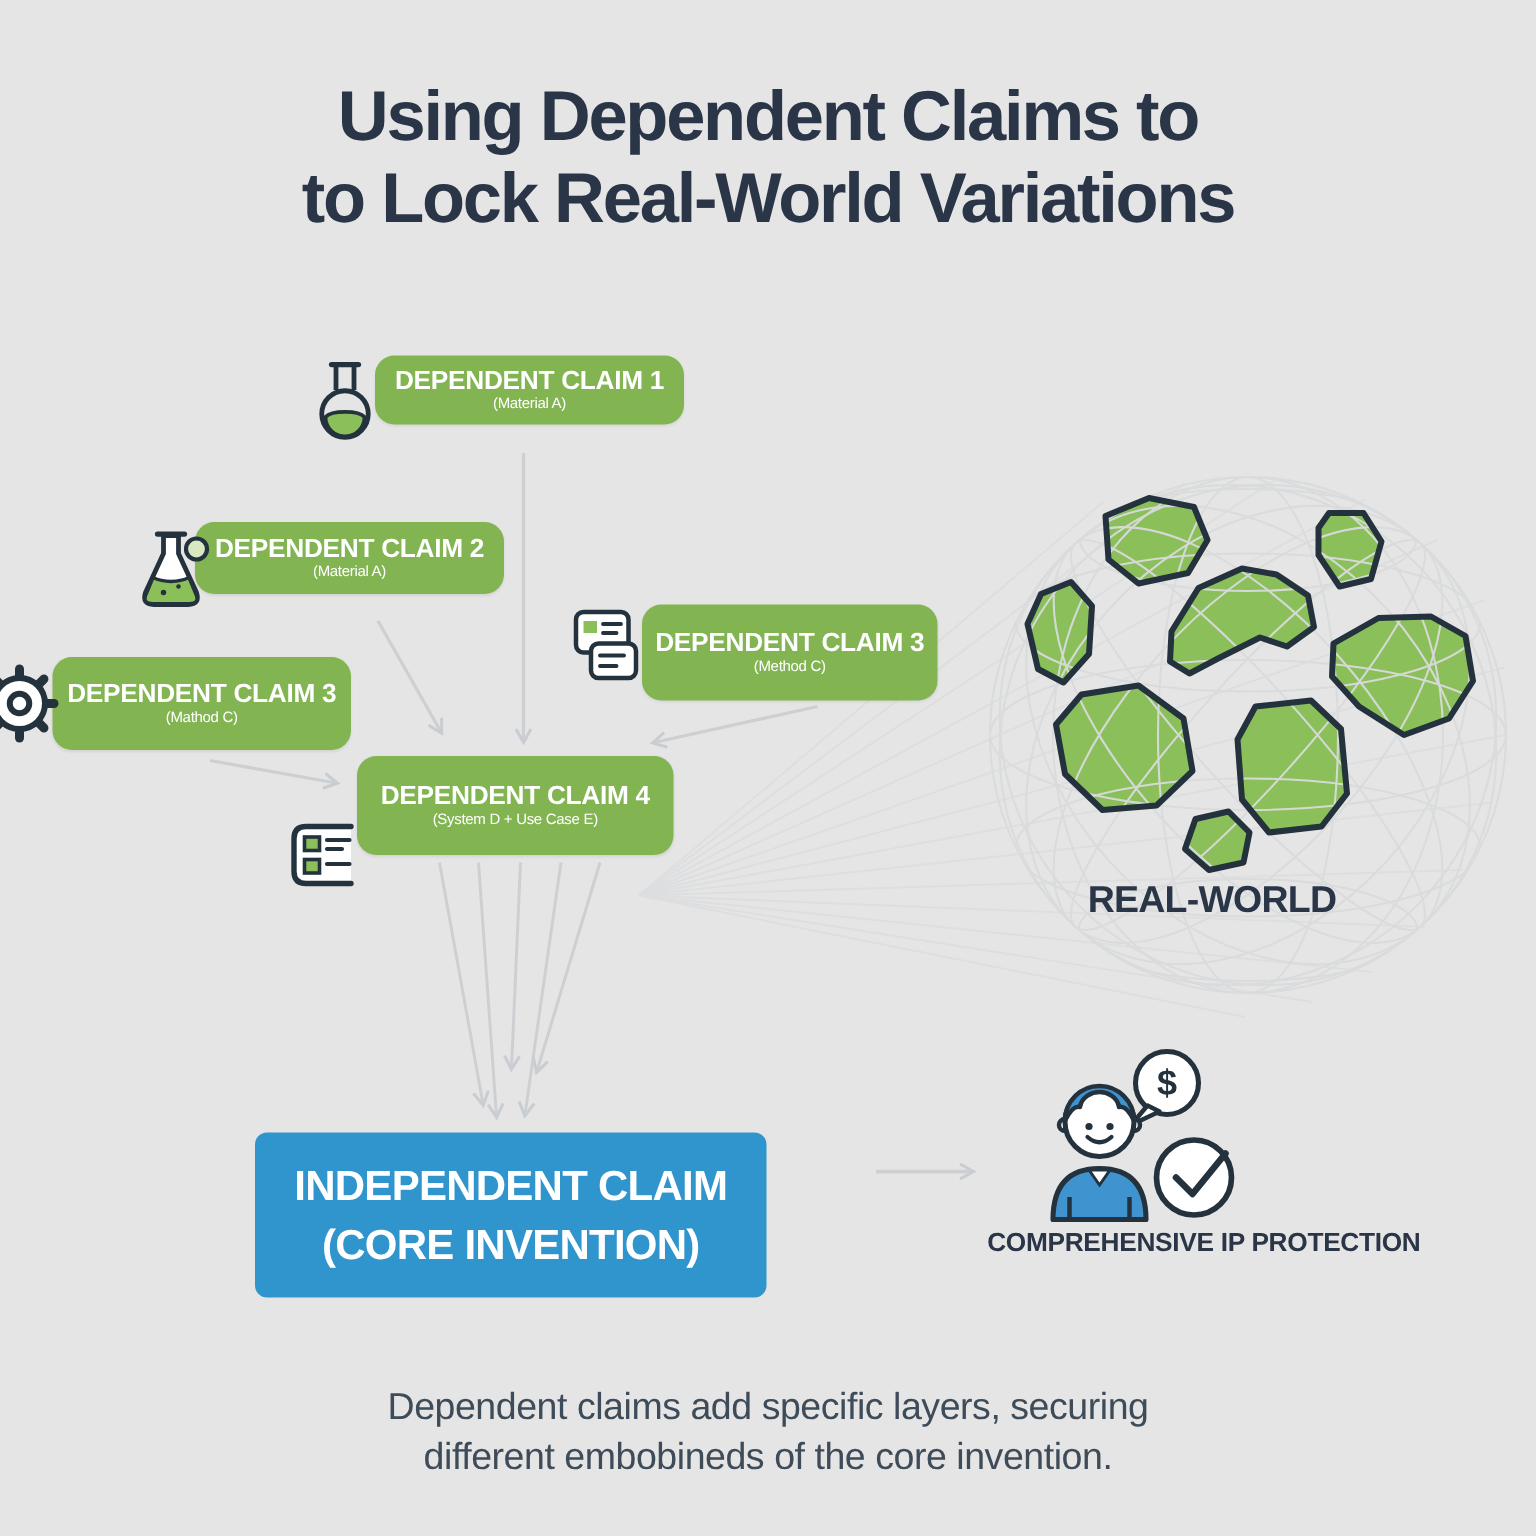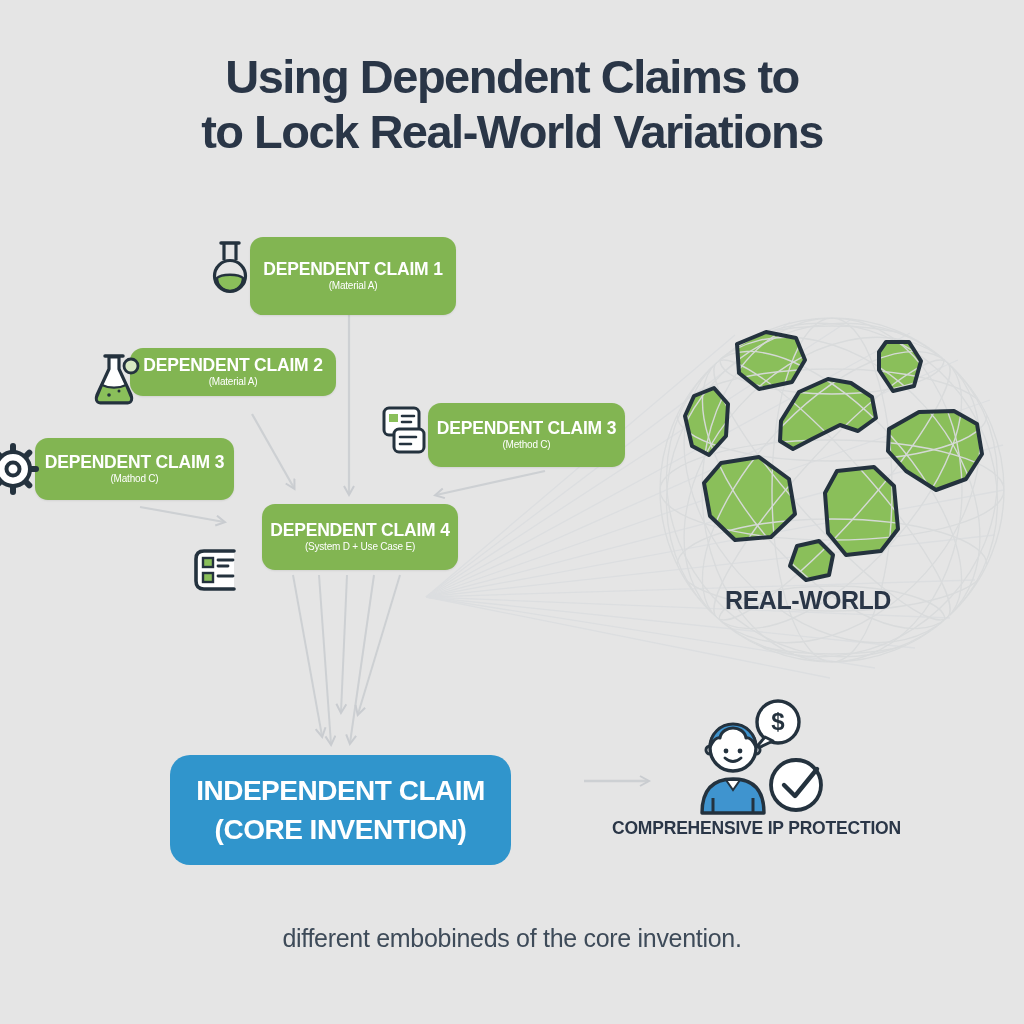--- a/index.html
+++ b/index.html
@@ -15,42 +15,42 @@
     letter-spacing:-1.5px;
   }
   
   .claim-box{
     z-index:4;background:#82b552;border-radius:13px;color:#ffffff;
     display:flex;flex-direction:column;align-items:center;justify-content:center;
     text-align:center;box-shadow:0 1px 2px rgba(0,0,0,0.08);
   }
   .claim-box .lbl{font-weight:bold;font-size:17.5px;letter-spacing:-0.2px;line-height:1.2;}
   .claim-box .sub{font-weight:normal;font-size:10px;letter-spacing:-0.2px;line-height:1.25;}
-  #box-c1{left:250px;top:237px;width:206px;height:78px;}
+  #box-c1{left:250px;top:237px;width:206px;height:46px;}
   #box-c2{left:130px;top:348px;width:206px;height:48px;}
   #box-c3l{left:35px;top:438px;width:199px;height:62px;}
   #box-c3r{left:428px;top:403px;width:197px;height:64px;}
-  #box-c4{left:238px;top:504px;width:196px;height:66px;margin-left:24px;}
+  #box-c4{left:238px;top:504px;width:211px;height:66px;}
   
   #box-ind{
     left:170px;top:755px;width:341px;height:110px;z-index:4;
-    background:#3095cc;border-radius:20px;color:#fff;
+    background:#3095cc;border-radius:8px;color:#fff;
     display:flex;flex-direction:column;align-items:center;justify-content:center;
     text-align:center;font-weight:bold;font-size:28px;line-height:1.4;letter-spacing:-0.5px;
   }
   
   .icon{z-index:4;}
   
   #globe-label{
     left:688px;top:586px;width:240px;z-index:6;text-align:center;
     color:#2a3647;font-weight:bold;font-size:25px;line-height:1.12;letter-spacing:-0.5px;
   }
   
   #protection-label{
-    left:612px;top:818px;width:335px;z-index:5;text-align:left;
+    left:612px;top:818px;width:335px;z-index:5;text-align:right;
     color:#2a3647;font-weight:bold;font-size:17.5px;letter-spacing:-0.2px;
   }
   
   #caption{
     left:0;top:922px;width:1024px;z-index:5;text-align:center;
     color:#3e4b59;font-size:25px;line-height:33px;letter-spacing:-0.3px;
   }
   svg{display:block;}
   #overlay{position:absolute;left:0;top:0;z-index:1;}
 </style>
@@ -257,16 +257,17 @@
 
     <g>
       <circle cx="110" cy="90" r="25" fill="#ffffff" stroke="#24323e" stroke-width="3.8"></circle>
       <path d="M98,90 l11,11 l22,-27" stroke="#24323e" stroke-width="4.4" stroke-linecap="round" stroke-linejoin="round" fill="none"></path>
     </g>
   </svg>
 
   <div id="protection-label" class="abs">COMPREHENSIVE IP PROTECTION</div>
 
   <div id="caption" class="abs">
+    <div>Dependent claims add specific layers, securing</div>
     <div>different embobineds of the core invention.</div>
   </div>
 
 </div>
 
 </body></html>

